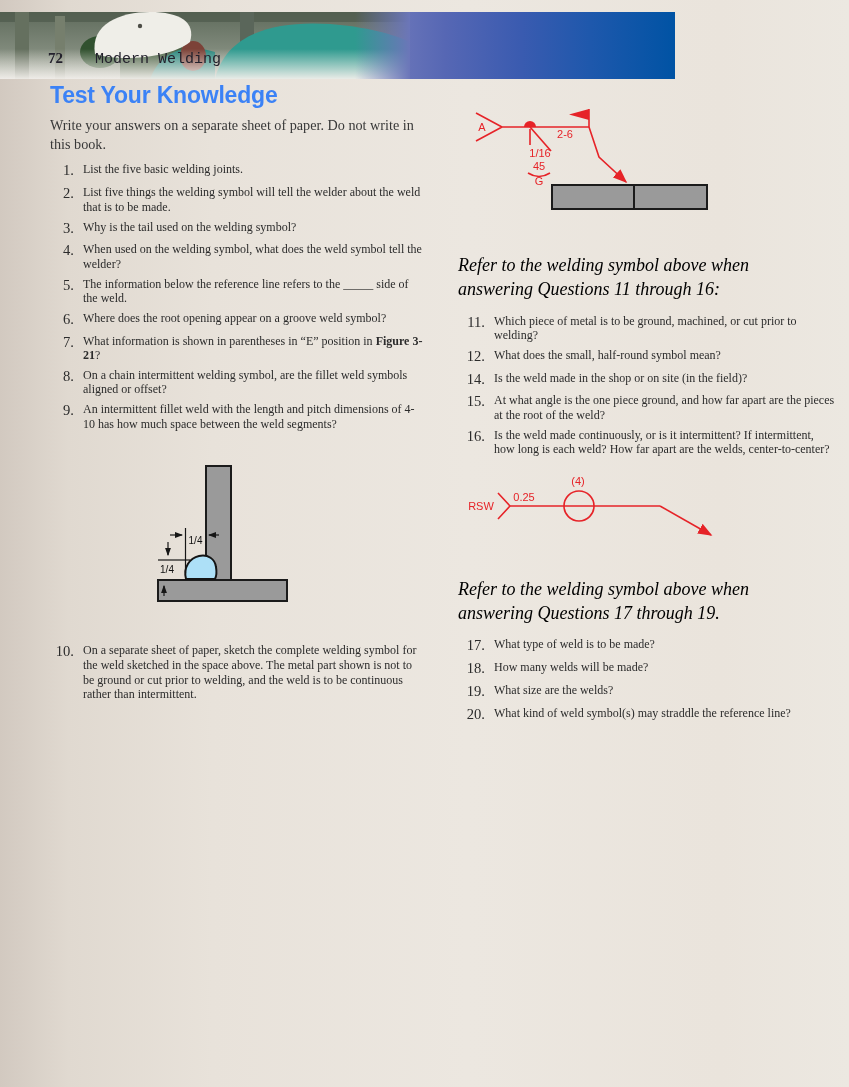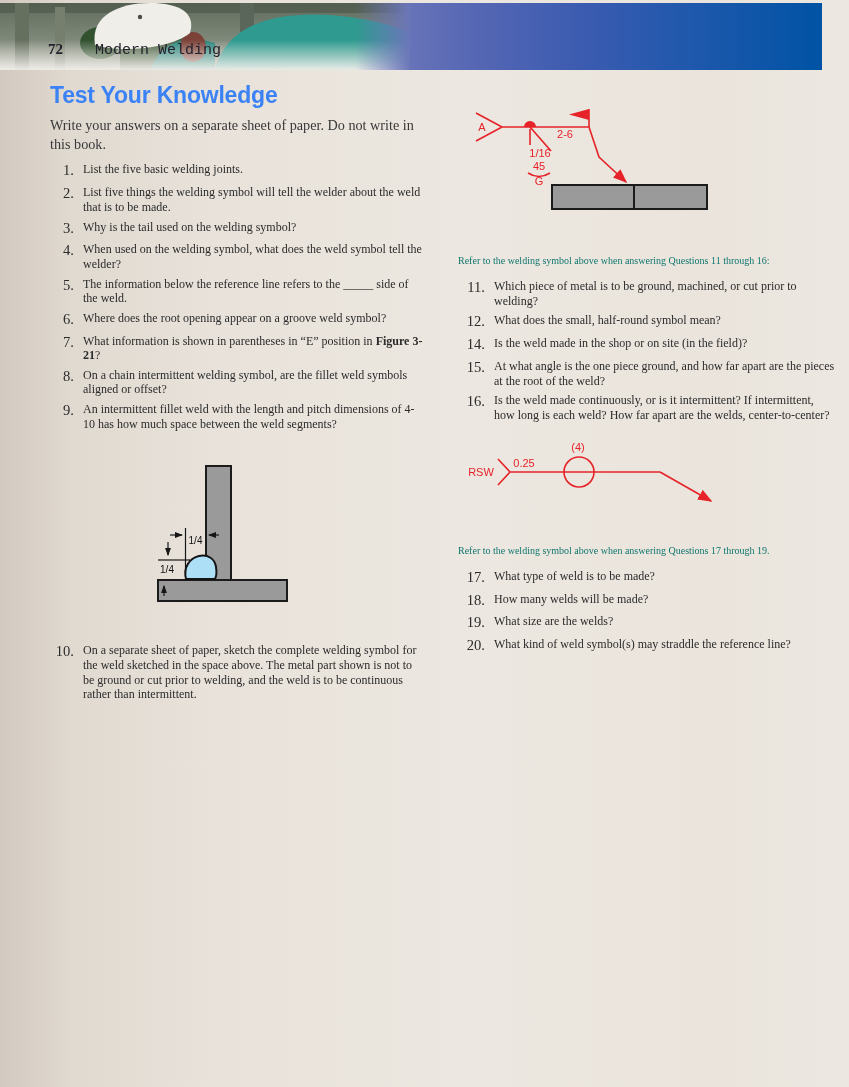--- a/index.html
+++ b/index.html
@@ -5,34 +5,34 @@
   * { margin:0; padding:0; box-sizing:border-box; }
   html,body { width:849px; height:1087px; }
   body {
     position:relative;
     font-family:"Liberation Serif", serif;
     background:linear-gradient(90deg,#d2c9c0 0%,#e0d9d0 8%,#e8e2da 25%,#ece7e0 55%,#eae4dc 85%,#ece8e1 100%);
     overflow:hidden;
     color:#2b2b2b;
   }
   
-  .header { position:absolute; top:3px; left:0; width:822px; height:67px; }
+  .header { position:absolute; top:12px; left:0; width:675px; height:67px; }
   .header-blue { position:absolute; top:0; left:395px; right:0; height:67px;
     background:linear-gradient(90deg,#6b76b9 0%,#5667b4 18%,#3a5bb0 45%,#1e58ac 70%,#0053a4 100%); }
   .header-photo { position:absolute; top:0; left:0; width:410px; height:67px; }
   .header-meta { position:absolute; top:38px; left:0; width:410px; font-size:15px; color:#23212c; }
   .page-num { position:absolute; left:48px; top:0; font-weight:bold; }
   .book-title { position:absolute; left:95px; top:1px;font-family:Liberation Mono, monospace; }
   
   .col-left  { position:absolute; left:50px;  top:82px;  width:375px; }
   .col-right { position:absolute; left:458px; top:100px; width:378px; }
   .page-title { font-family:"Liberation Sans", sans-serif; font-size:23px; font-weight:700;
     color:#3b82f6; line-height:26px; letter-spacing:-0.2px; }
   .intro { margin-top:8px; font-size:14.2px; line-height:1.32; color:#383838; width:368px; }
-  .refer { font-size:10px; line-height:1.32; color:#0f766e; width:340px; }
+  .refer { font-style:italic; font-size:18px; line-height:1.32; color:#000000; width:340px; }
   .qlist { list-style:none; }
   .qitem { display:flex; margin-bottom:5px; }
   .qnum { flex:0 0 24px; text-align:right; margin-right:9px; font-size:14.6px; line-height:1.22; }
   .col-right .qnum { flex-basis:27px; }
   .qtext { flex:1; font-size:12px; line-height:1.22; }
   .qtext b { font-weight:bold; }
   .fig { display:block; }
   .fig-tee { margin:14px 0 0 70px; }
   .fig-groove { margin:0; }
   .fig-spot { margin-top:8px; }

